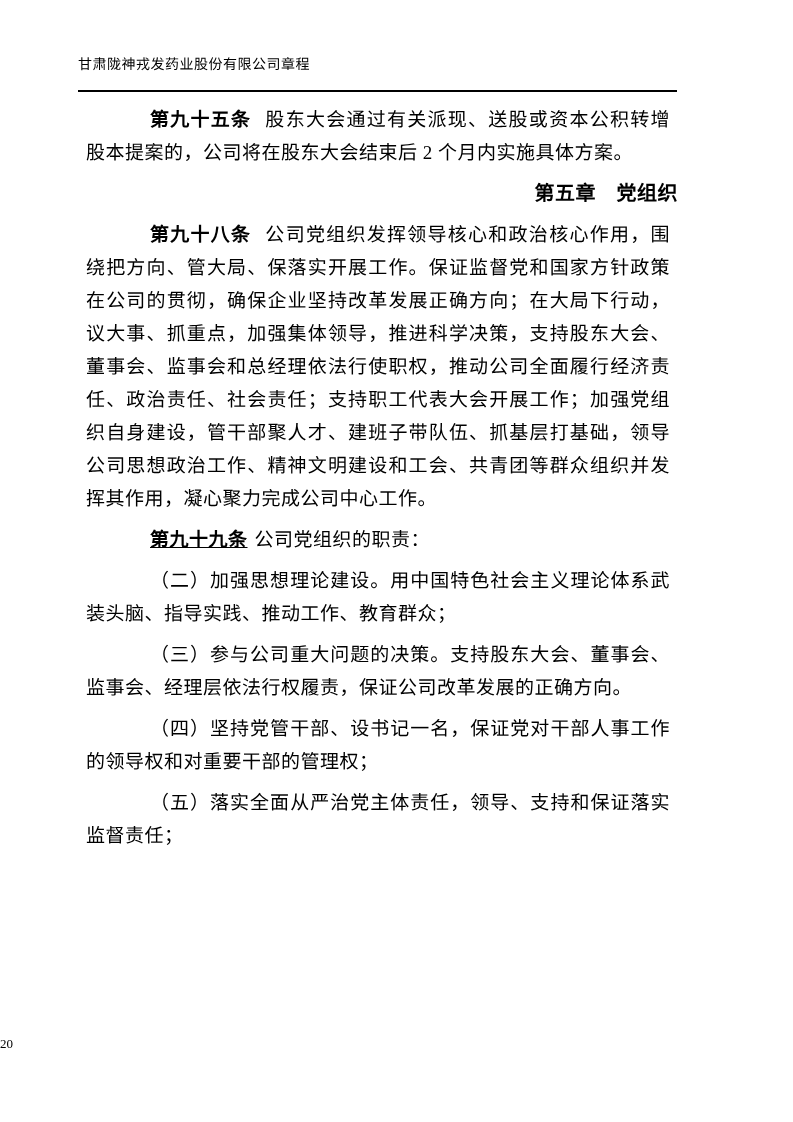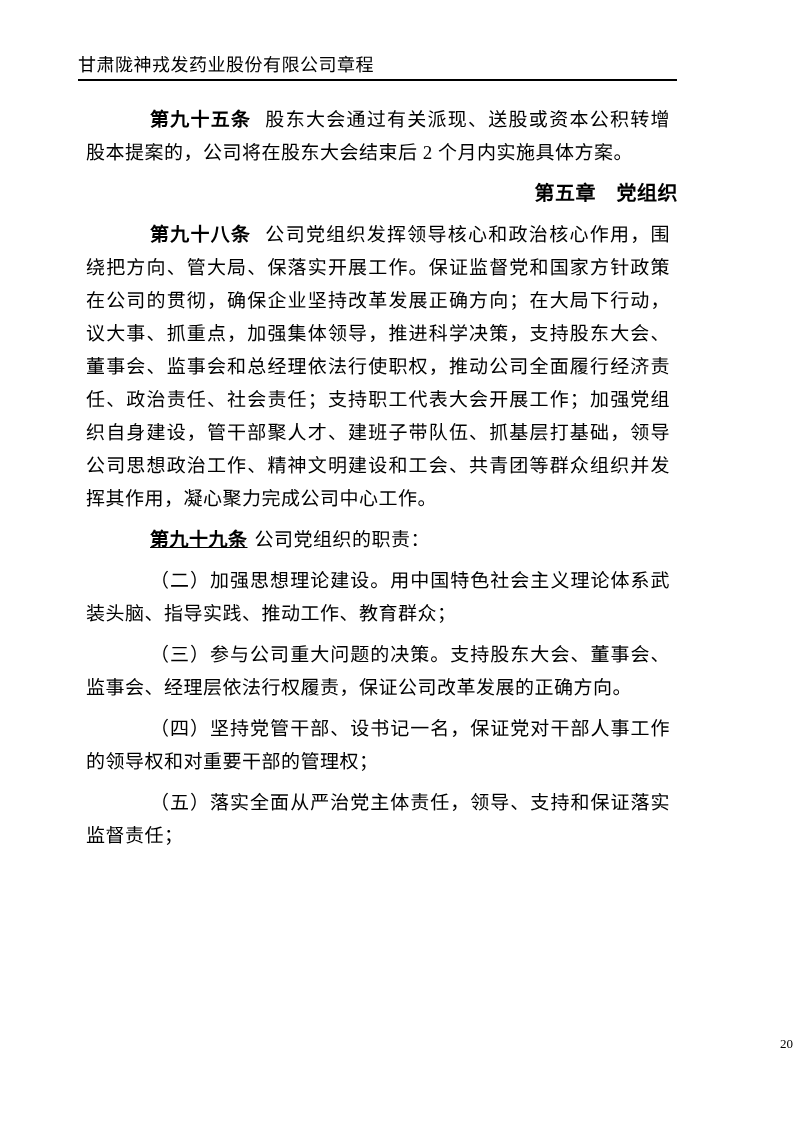--- a/index.html
+++ b/index.html
@@ -14,25 +14,25 @@
     background: #ffffff;
     color: #000000;
     font-family: "Liberation Serif", "DejaVu Serif", serif;
     overflow: hidden;
   }
   .header {
     position: absolute;
     left: 78px;
     top: 56px;
     width: 599px;
-    font-size: 18px;
+    font-size: 14px;
     line-height: 18px;
     letter-spacing: 0.5px;
     border-bottom: 2px solid #000000;
-    padding-bottom: 5px;
+    padding-bottom: 16px;
   }
   .content {
     position: absolute;
     left: 78px;
     top: 95px;
     width: 600px;
     font-size: 19px;
     line-height: 33px;
     letter-spacing: 0.5px;
     text-align: justify;
@@ -57,21 +57,21 @@
     font-size: 20px;
     line-height: 33px;
     font-weight: bold;
     font-family: "Liberation Sans", "DejaVu Sans", sans-serif;
   }
   .footer {
     position: absolute;
     left: 0;
     top: 1036px;
     width: 793px;
-    text-align: right;
+    text-align: left;
     font-size: 13px;
     line-height: 16px;
   }
 </style>
 </head>
 <body>
 
 <div class="page">
 
   <div class="header">

